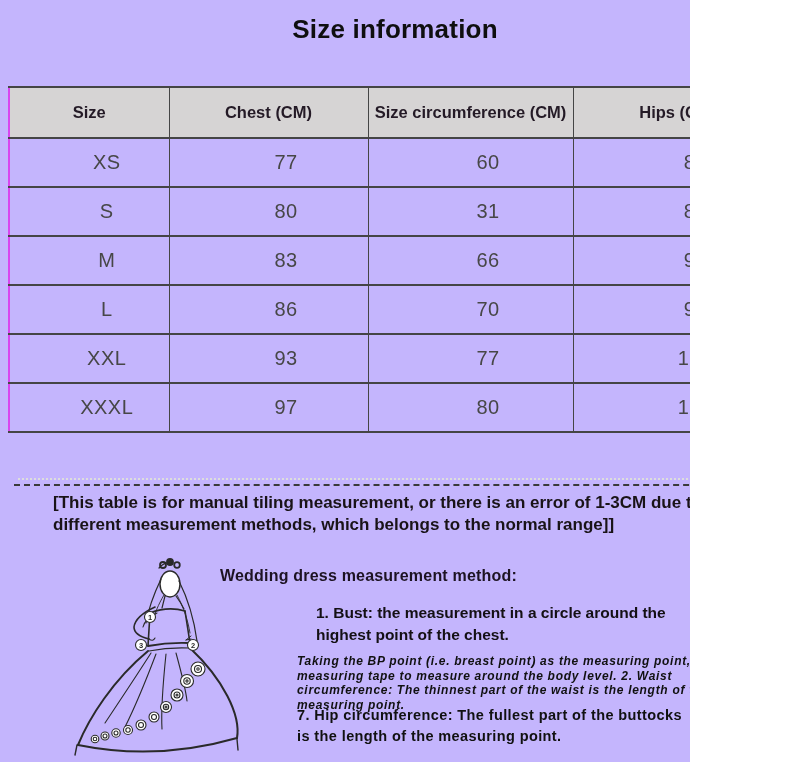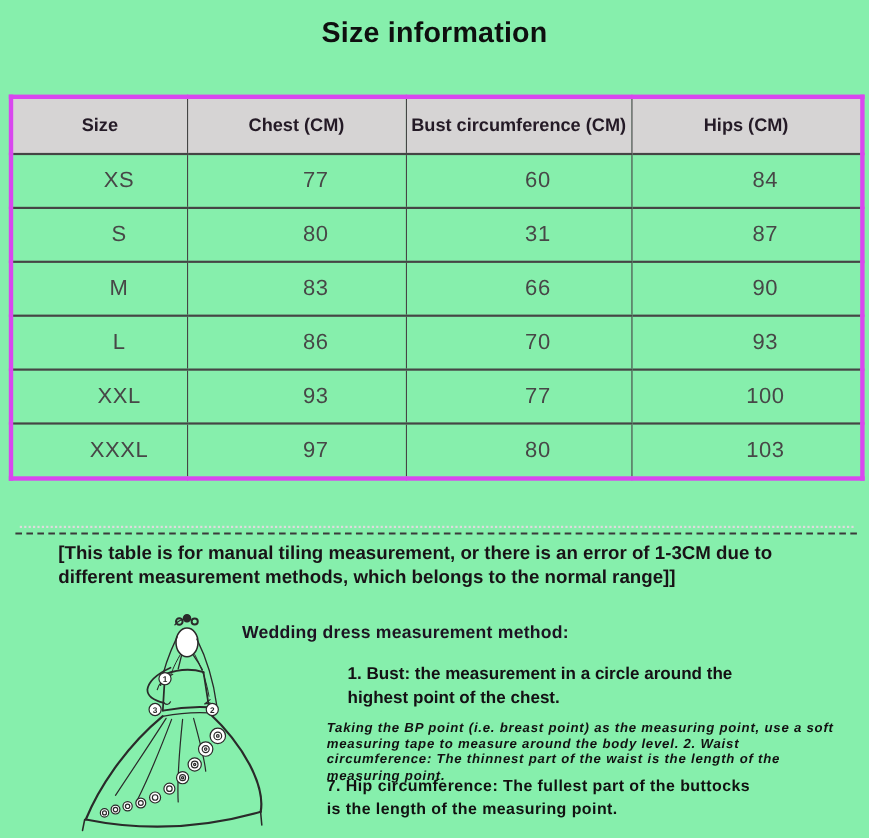--- a/index.html
+++ b/index.html
@@ -1,27 +1,27 @@
 <!DOCTYPE html>
 <html><head>
 <meta charset="utf-8">
 <style>
   html,body{margin:0;padding:0;background:#ffffff;}
   #stage{
-    position:relative;width:790px;height:762px;background:#86efac;
+    position:relative;width:690px;height:762px;background:#c4b5fd;
     font-family:"Liberation Sans", sans-serif;overflow:hidden;
   }
   .page-title{
     position:absolute;top:14px;left:0;width:790px;text-align:center;
     font-size:26px;font-weight:bold;color:#0f0f0f;letter-spacing:0.2px;
   }
   table.size-table{
     position:absolute;left:8px;top:86px;width:774px;
     border-collapse:collapse;table-layout:fixed;
-    border:4px solid #d946ef;
+    border:2px solid #d946ef;
   }
   table.size-table th{
     height:47px;background:#d6d4d4;
     border:solid #454545;border-width:2px 1px;
     font-size:16.5px;font-weight:bold;color:#241a26;text-align:center;
   }
   table.size-table td{
     height:45px;
     border:solid #454545;border-width:2px 1px;
     font-size:20px;font-weight:400;color:#474747;text-align:center;
@@ -75,21 +75,21 @@
     <colgroup>
       <col style="width:160px">
         <col style="width:199px">
         <col style="width:205px">
         <col style="width:210px">
     </colgroup>
     <thead>
       <tr>
           <th>Size</th>
           <th>Chest (CM)</th>
-          <th>Bust circumference (CM)</th>
+          <th>Size circumference (CM)</th>
           <th>Hips (CM)</th>
         </tr>
     </thead>
     <tbody>
         <tr>
           <td>XS</td>
           <td>77</td>
           <td>60</td>
           <td>84</td>
         </tr>

